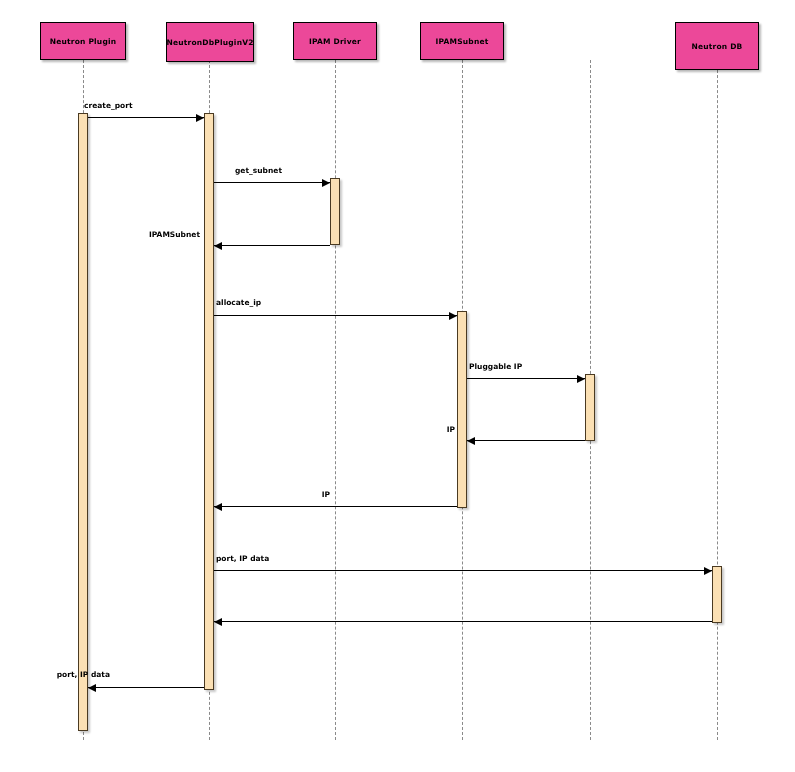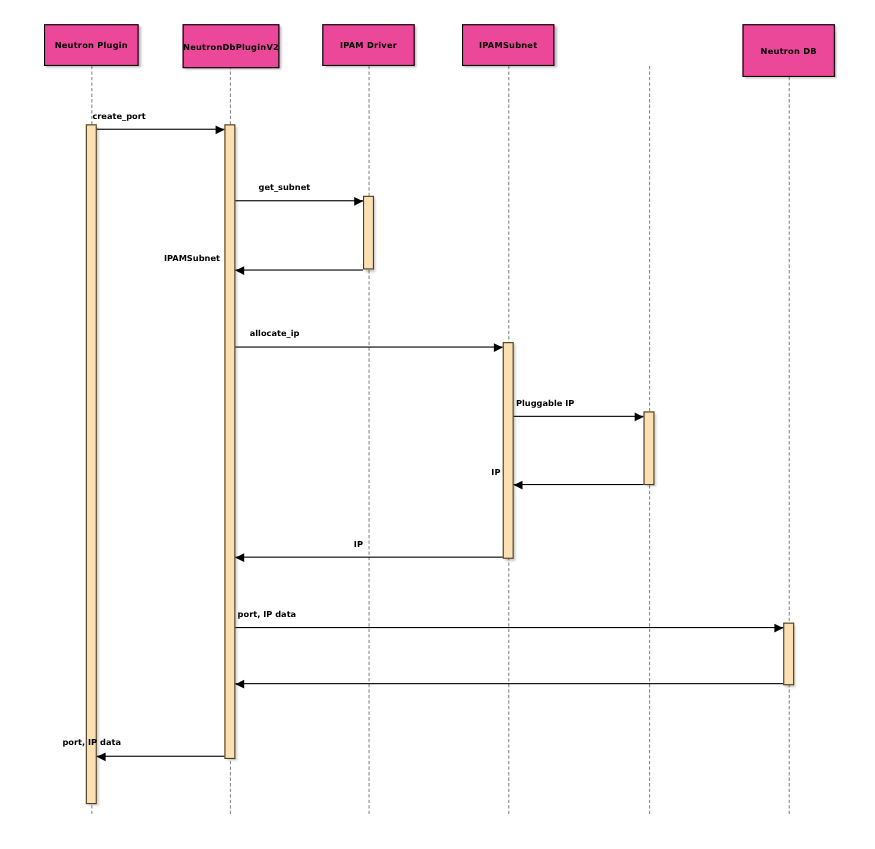--- a/index.html
+++ b/index.html
@@ -88,21 +88,21 @@
     <div class="arrow-head arrow-right" style="top: 113.5px; left: 196px;"></div>
     <div class="msg-label" style="top: 101px; left: 84px;">create_port</div>
     <div class="msg-line" style="left: 214px; top: 182px; width: 116px;"></div>
     <div class="arrow-head arrow-right" style="top: 178.5px; left: 322px;"></div>
     <div class="msg-label" style="top: 166px; left: 216px; margin-left: 19px;">get_subnet</div>
     <div class="msg-line" style="left: 214px; top: 245px; width: 116px;"></div>
     <div class="arrow-head arrow-left" style="top: 241.5px; left: 214px;"></div>
     <div class="msg-label" style="top: 230px; left: 0px; width: 200px; text-align: right;">IPAMSubnet</div>
     <div class="msg-line" style="left: 214px; top: 315px; width: 243px;"></div>
     <div class="arrow-head arrow-right" style="top: 311.5px; left: 449px;"></div>
-    <div class="msg-label" style="top: 298px; left: 227px;">allocate_ip</div>
+    <div class="msg-label" style="top: 298px; left: 216px;">allocate_ip</div>
     <div class="msg-line" style="left: 467px; top: 378px; width: 118px;"></div>
     <div class="arrow-head arrow-right" style="top: 374.5px; left: 577px;"></div>
     <div class="msg-label" style="top: 362px; left: 469px;">Pluggable IP</div>
     <div class="msg-line" style="left: 467px; top: 440px; width: 118px;"></div>
     <div class="arrow-head arrow-left" style="top: 436.5px; left: 467px;"></div>
     <div class="msg-label" style="top: 425px; left: 0px; width: 455px; text-align: right;">IP</div>
     <div class="msg-line" style="left: 214px; top: 506px; width: 243px;"></div>
     <div class="arrow-head arrow-left" style="top: 502.5px; left: 214px;"></div>
     <div class="msg-label" style="top: 490px; left: 0px; width: 330px; text-align: right;">IP</div>
     <div class="msg-line" style="left: 214px; top: 570px; width: 498px;"></div>

